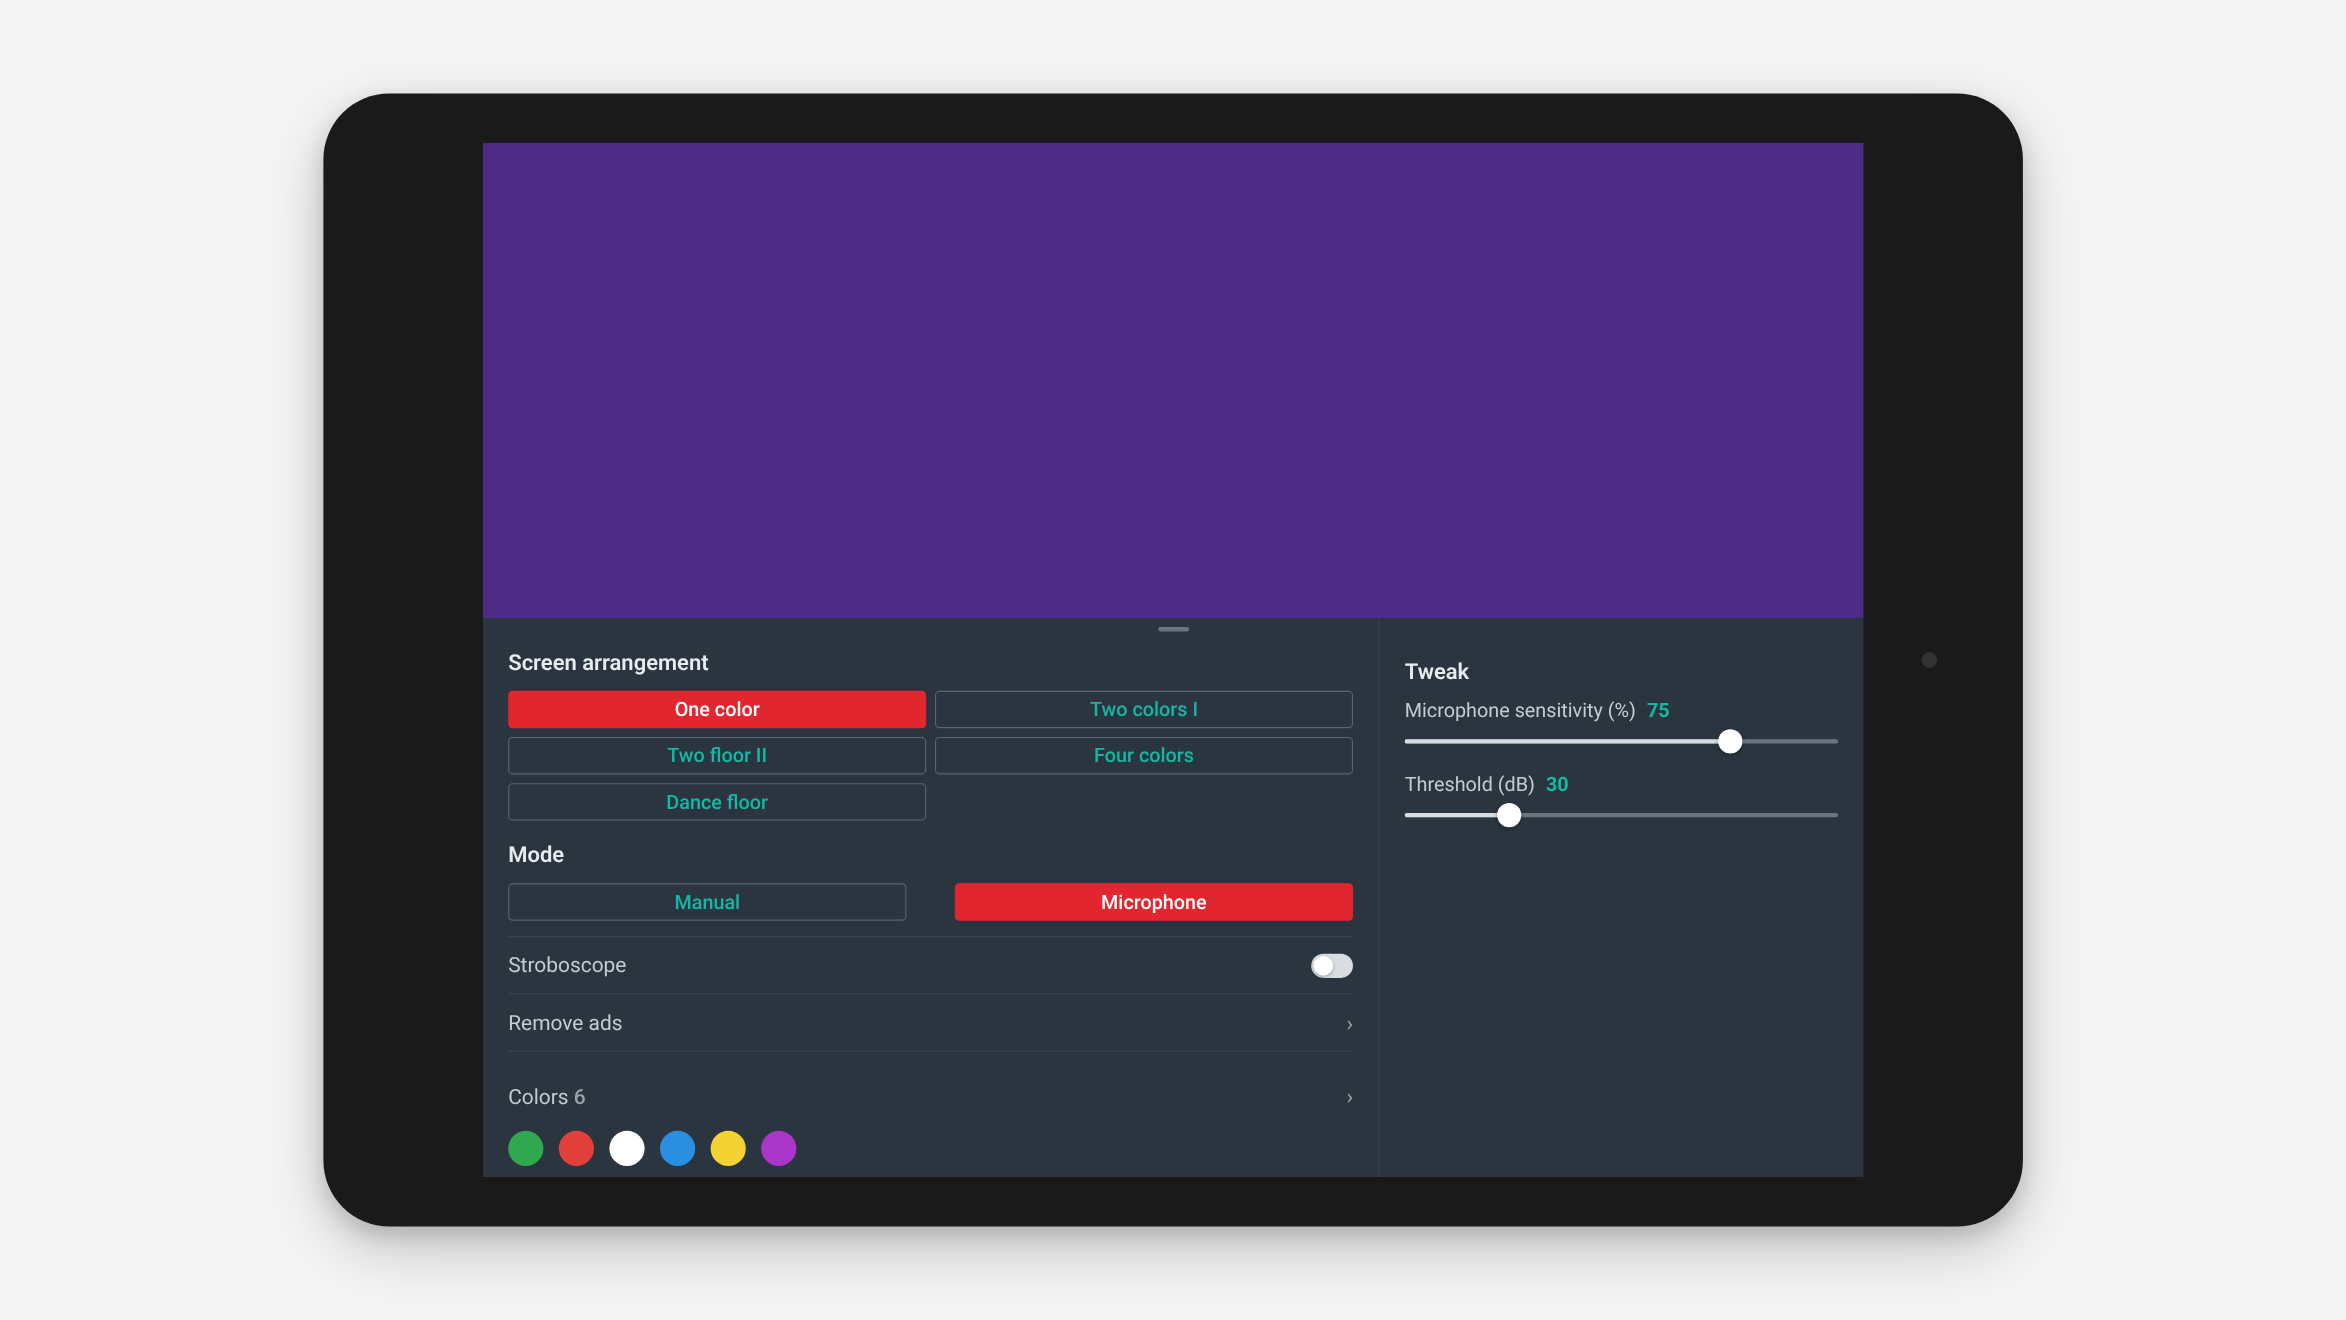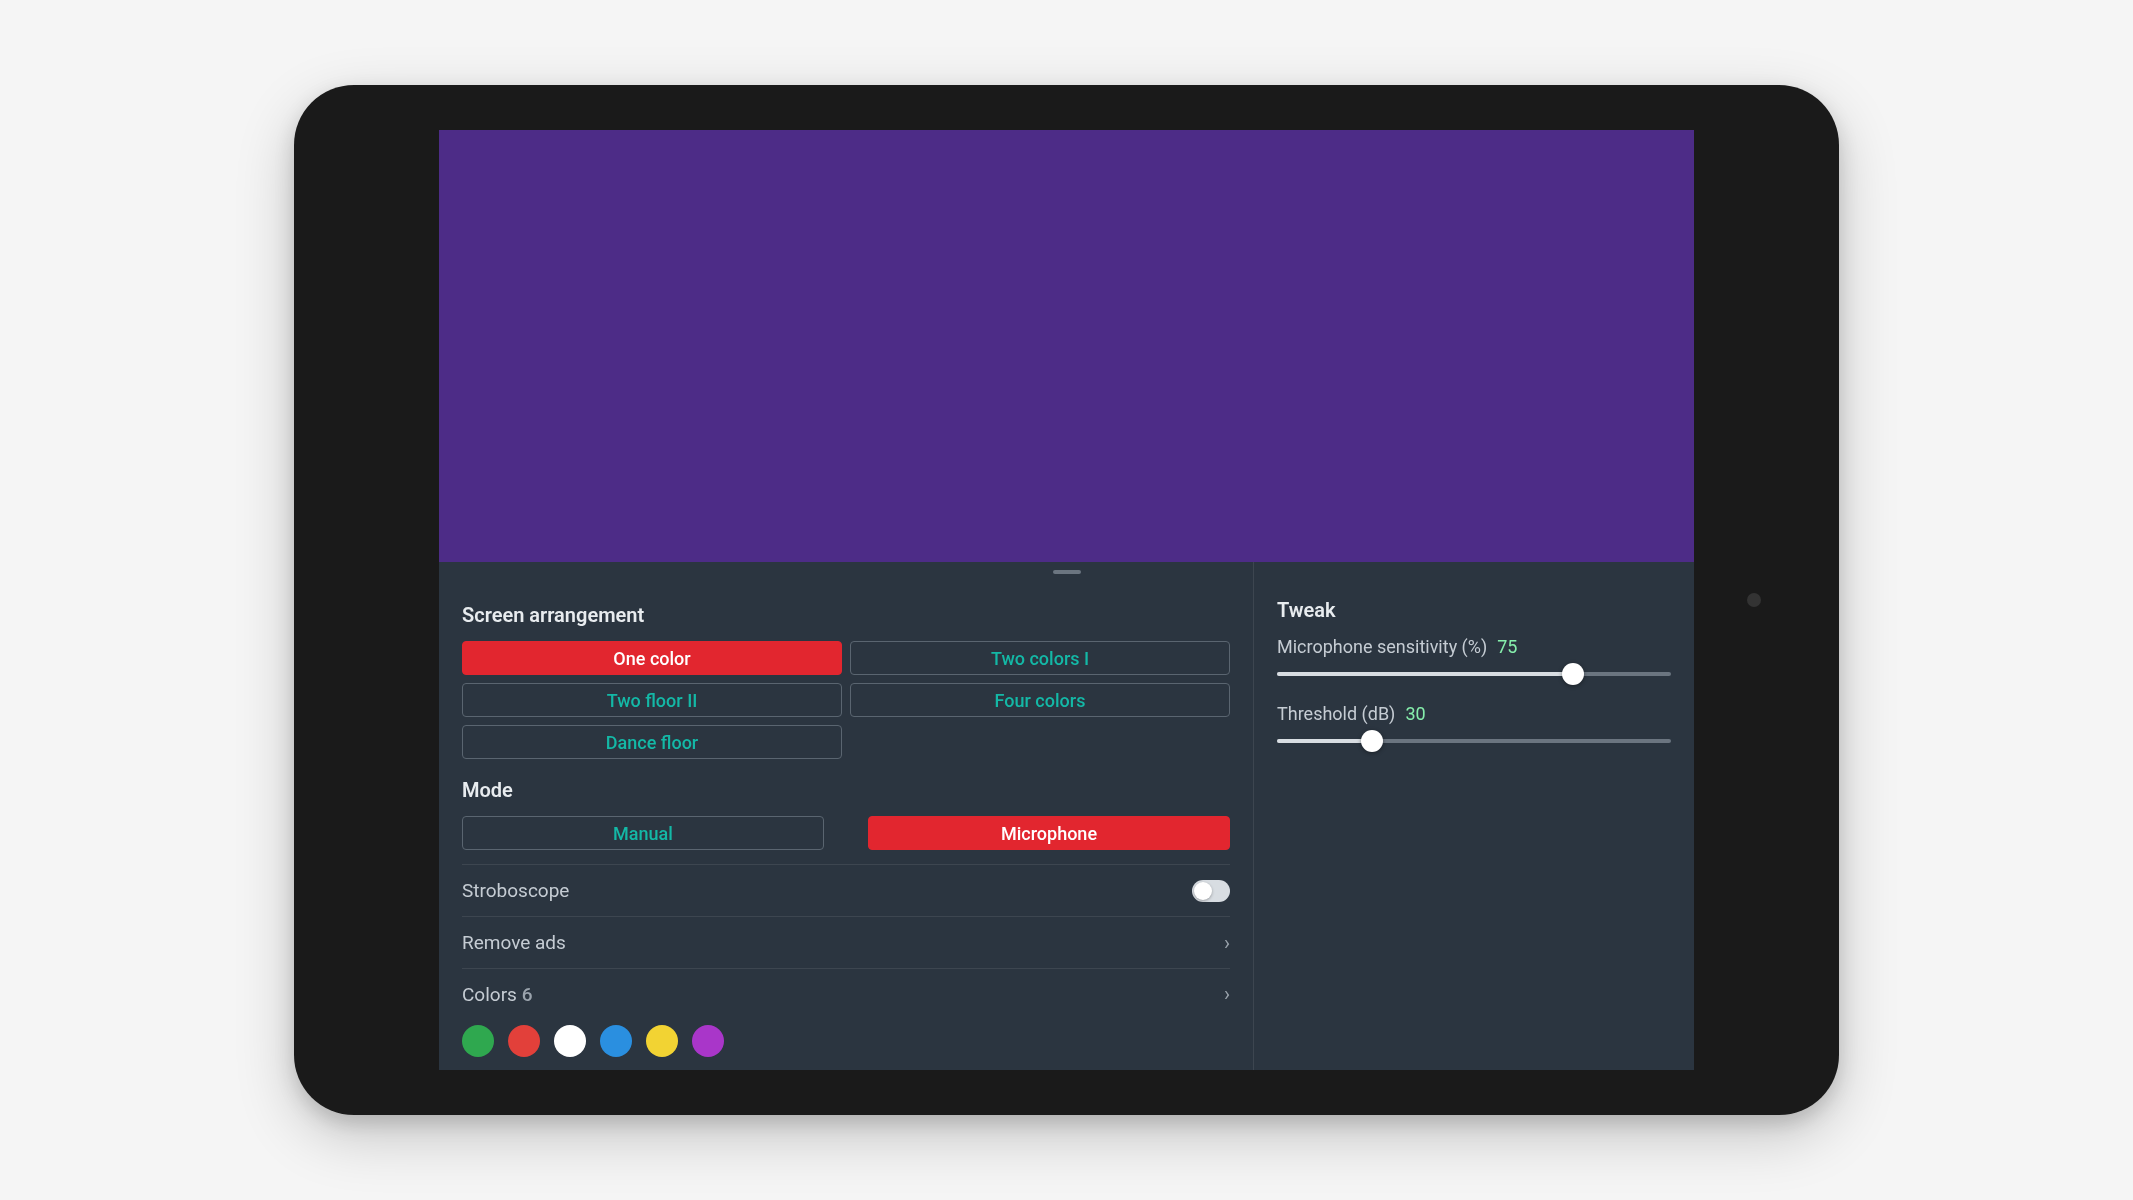--- a/index.html
+++ b/index.html
@@ -62,21 +62,20 @@
   height: 4px;
   background: #6b7580;
   border-radius: 2px;
 }
 .left-col {
   flex: 1;
   padding: 28px 23px 0 23px;
   border-right: 1px solid #3d4650;
   display: flex;
   flex-direction: column;
-  justify-content: center;
 }
 .right-col {
   width: 440px;
   padding: 36px 23px 0 23px;
 }
 .section-title {
   color: #e8ecef;
   font-size: 20px;
   font-weight: 600;
   margin-bottom: 14px;
@@ -153,21 +152,21 @@
   border-radius: 50%;
   cursor: pointer;
 }
 .tweak-label {
   color: #c5ccd3;
   font-size: 18px;
   margin-top: 12px;
   display: flex;
   gap: 10px;
 }
-.tweak-label .val { color: #86efac; font-weight: 400; }
+.tweak-label .val { color: #14b8a6; font-weight: 700; }
 .slider {
   position: relative;
   height: 34px;
   display: flex;
   align-items: center;
   margin-bottom: 6px;
 }
 .track {
   width: 100%;
   height: 4px;
@@ -188,21 +187,21 @@
   top: 50%;
   transform: translate(-50%, -50%);
   width: 22px;
   height: 22px;
   border-radius: 50%;
   background: #fff;
   box-shadow: 0 1px 4px rgba(0,0,0,0.4);
 }
 .colors-section {
   border-top: 1px solid #3d4650;
-  padding-top: 0;
+  padding-top: 16px;
 }
 .colors-header {
   height: 50px;
   display: flex;
   align-items: center;
   justify-content: space-between;
   color: #c5ccd3;
   font-size: 19px;
   cursor: pointer;
 }

